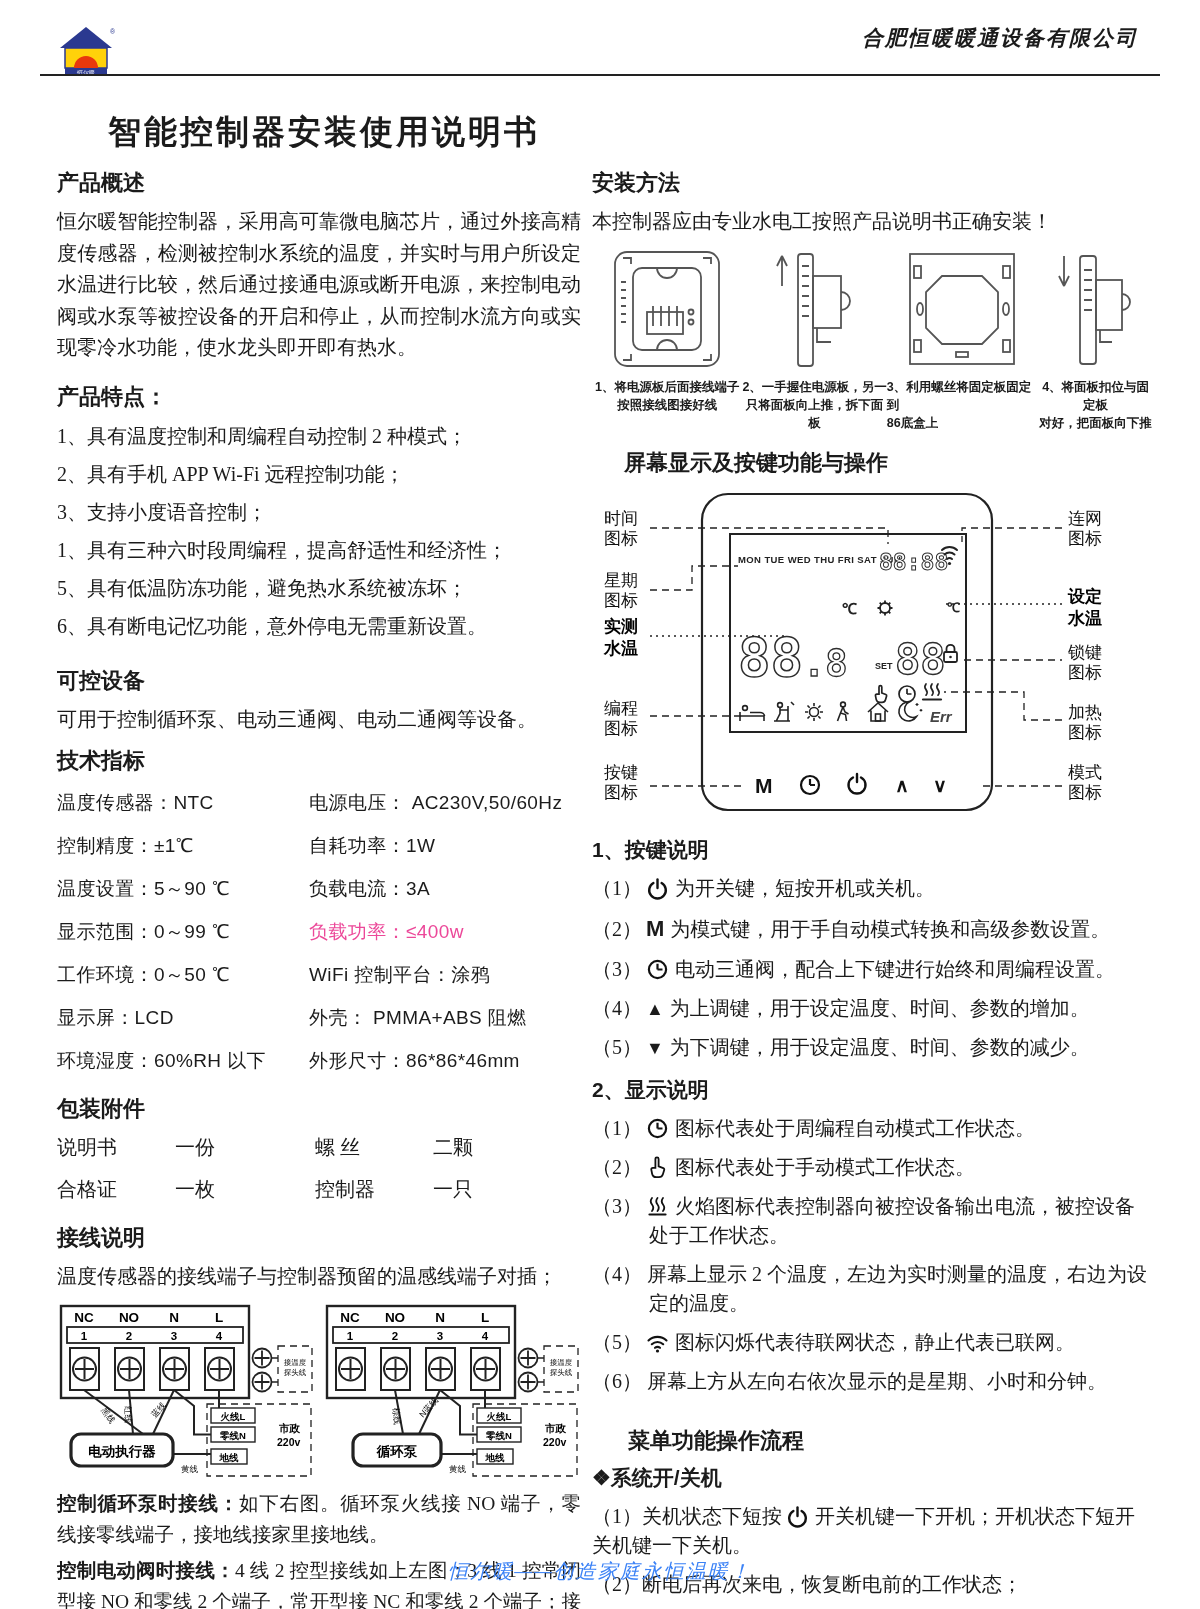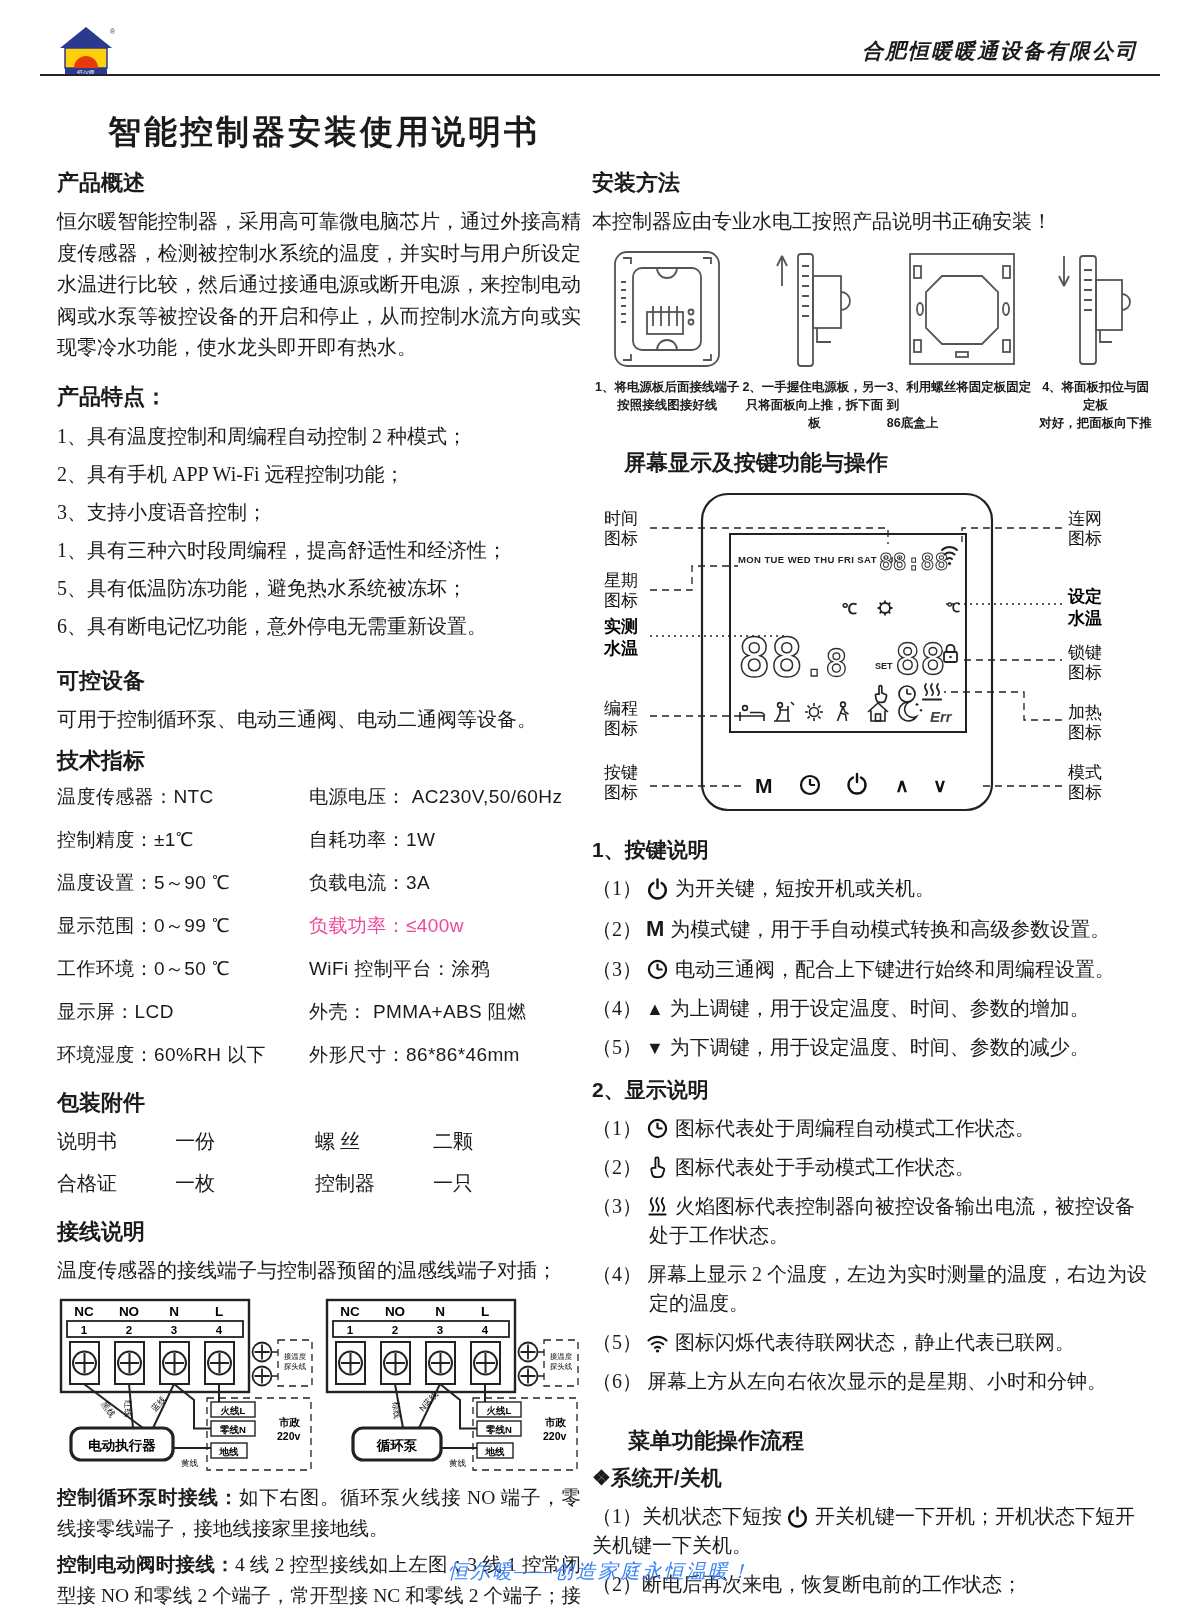--- a/index.html
+++ b/index.html
@@ -1,32 +1,32 @@
 <!DOCTYPE html>
 <html><head>
 <meta charset="utf-8">
 <style>
   html,body{margin:0;padding:0;background:#fff;}
   #page{position:relative;width:1200px;height:1609px;background:#fff;color:#1b1b1b;overflow:hidden;
         font-family:"Liberation Serif",serif;}
   
-  #hdr-company{position:absolute;right:62px;top:37px;font-size:21px;font-style:italic;font-weight:bold;letter-spacing:2px;}
+  #hdr-company{position:absolute;right:62px;top:24px;font-size:21px;font-style:italic;font-weight:bold;letter-spacing:2px;}
   #hdr-rule{position:absolute;left:40px;right:40px;top:74px;border-top:2px solid #222;}
   #logo{position:absolute;left:57px;top:26px;}
   #doc-title{position:absolute;left:108px;top:110px;font-size:33px;font-weight:bold;letter-spacing:3px;font-family:"Liberation Sans",sans-serif;}
   
   #col-l{position:absolute;left:57px;top:168px;width:524px;}
   #col-r{position:absolute;left:592px;top:168px;width:562px;}
   .h2{font-family:"Liberation Sans",sans-serif;font-size:22px;font-weight:bold;margin:0 0 8px 0;}
   .h3{font-family:"Liberation Sans",sans-serif;font-size:21px;font-weight:bold;margin:14px 0 6px 0;}
   .p{font-size:20px;line-height:1.58;margin:0 0 4px 0;text-align:justify;}
   .li{font-size:20px;line-height:1.35;margin:11px 0;}
   .gap-s{margin-top:18px;}.gap-m{margin-top:26px;}.gap-l{margin-top:20px;}
   
-  #spec-grid{display:grid;grid-template-columns:252px 1fr;row-gap:17px;margin-top:8px;
+  #spec-grid{display:grid;grid-template-columns:252px 1fr;row-gap:17px;margin-top:14px;
              font-family:"Liberation Sans",sans-serif;font-size:19px;letter-spacing:.4px;}
   .spec-dim{color:#ec4899;}
   
   #pkg-grid{display:grid;grid-template-columns:118px 140px 118px auto;row-gap:15px;margin-top:10px;font-size:20px;}
   
   #wire-figs{display:flex;gap:8px;margin:10px 0 8px 0;}
   .wire-p{font-size:19.5px;line-height:1.6;margin:4px 0;text-align:justify;}
   .bold-lead{font-weight:bold;}
   
   #inst-row{display:flex;margin-top:8px;}

